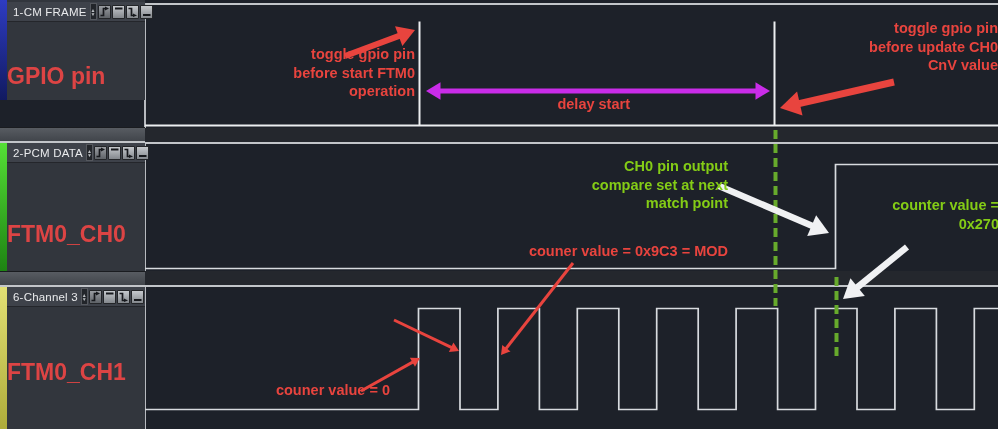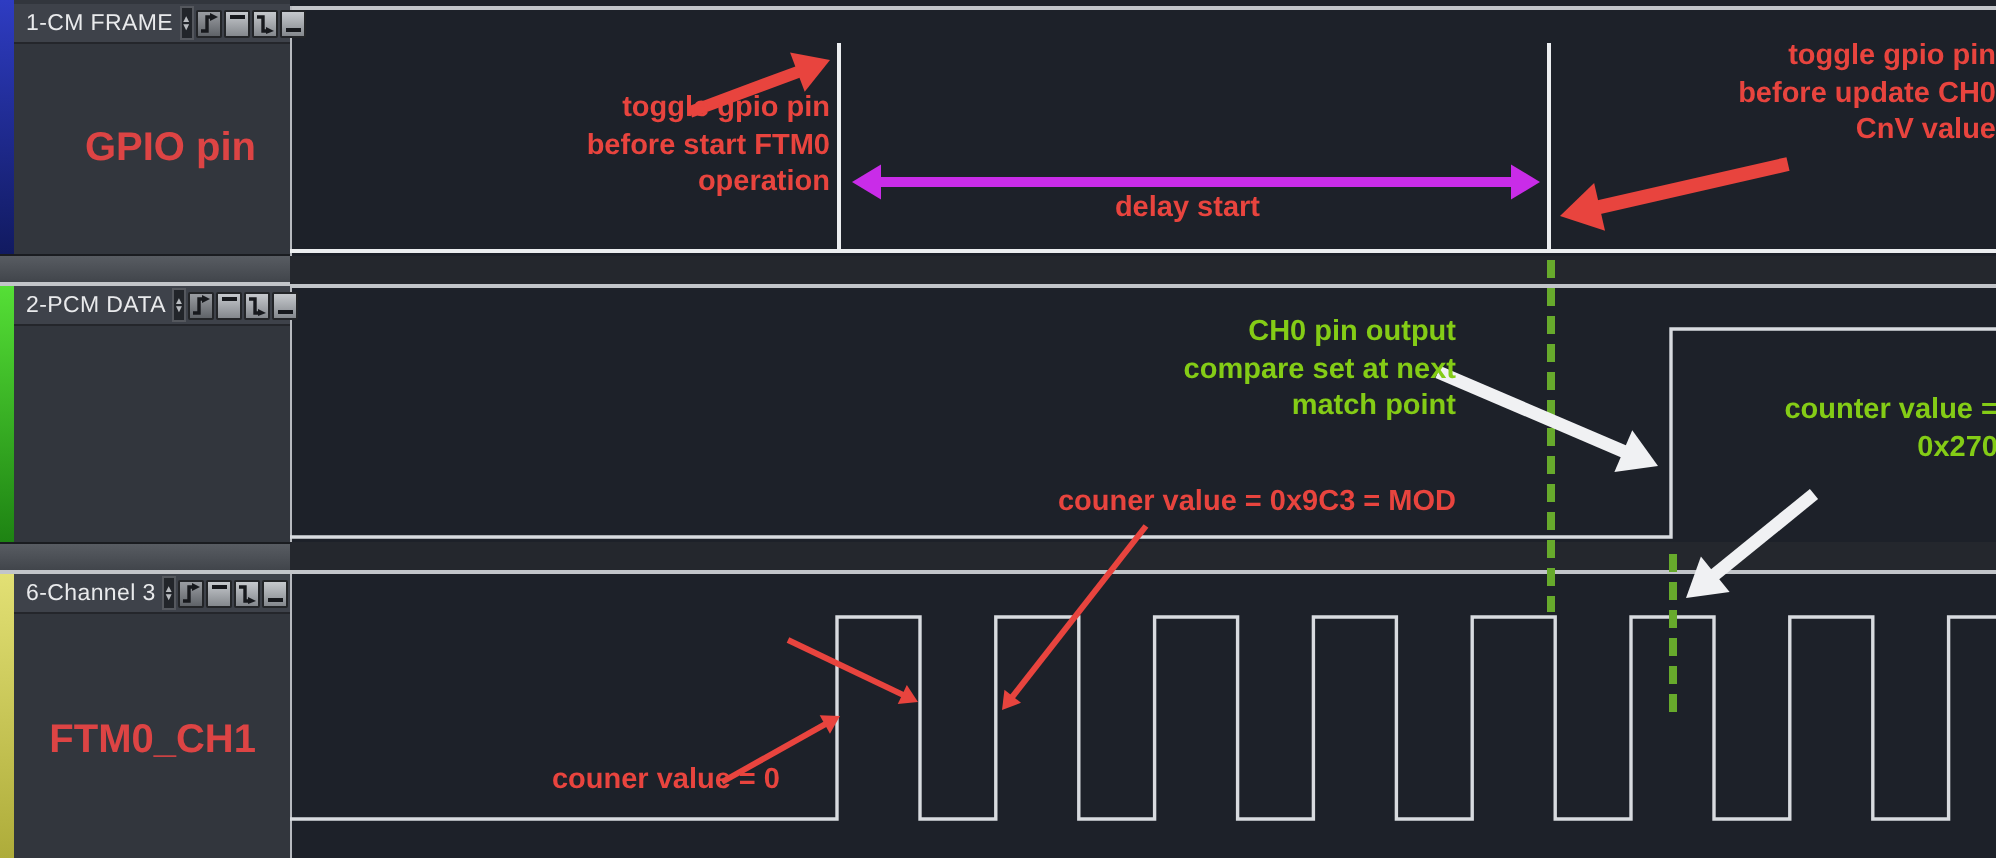--- a/index.html
+++ b/index.html
@@ -15,22 +15,22 @@
              border-bottom:1px solid #24262b;display:flex;align-items:center;padding-left:6px;box-sizing:border-box;}
   .chan-header.first .title-bar{top:2px;}
   .title-text{color:#e9eaec;font-size:11.5px;letter-spacing:.2px;white-space:nowrap;}
   .spinner-btn{width:9px;height:15px;background:#22252a;border:1px solid #55585e;margin-left:3px;
                display:flex;flex-direction:column;align-items:center;justify-content:center;color:#b9bcc0;
                font-size:5px;line-height:4px;}
   .btn-group{margin-left:auto;margin-right:2px;display:flex;}
   .trig-btn{width:13px;height:14px;border:1px solid #232528;border-radius:1px;margin-left:1px;
             background:linear-gradient(180deg,#c6c9cd,#84888d);display:flex;align-items:center;justify-content:center;padding:0;}
   .trig-btn.dark{background:linear-gradient(180deg,#9a9da2,#5f6368);}
-  .chan-label{position:absolute;left:7px;width:121px;text-align:right;font-weight:bold;
-              font-size:20px;color:#dd4444;z-index:4;}
+  .chan-label{position:absolute;left:7px;width:121px;text-align:left;font-weight:bold;
+              font-size:23px;color:#dd4444;z-index:4;}
   
   .sep-hdr{position:absolute;left:0;width:145px;height:16px;z-index:3;
            background:linear-gradient(180deg,#585c62,#41454b);
            border-top:1px solid #1a1c20;border-bottom:2px solid #c2c5c9;box-sizing:border-box;}
   .sep-wave{position:absolute;left:145px;width:853px;height:16px;background:#24272d;
             border-bottom:2px solid #c2c5c9;box-sizing:border-box;z-index:2;}
   .top-line{position:absolute;left:145px;width:853px;top:3px;height:2px;background:#c2c5c9;z-index:1;}
   .wave-left-border{position:absolute;left:144px;top:3px;width:2px;height:426px;background:#b7babf;z-index:1;}
   
   #scene{position:absolute;left:0;top:0;z-index:4;pointer-events:none;}
@@ -46,21 +46,21 @@
 <div class="app">
 
   <div class="top-line"></div>
   <div class="wave-left-border"></div>
 
   <div class="sep-wave" style="top:128px;"></div>
   <div class="sep-wave" style="top:271px;"></div>
   <div class="sep-hdr" style="top:127px;"></div>
   <div class="sep-hdr" style="top:271px;"></div>
 
-  <div class="chan-header first" style="top:0;height:127px;">
+  <div class="chan-header first" style="top:0;height:100px;">
     <div class="stripe stripe-1"></div>
     <div class="title-bar">
       <span class="title-text">1-CM FRAME</span>
       <span class="spinner-btn">
           <span>▲</span>
           <span>▼</span>
         </span>
       <span class="btn-group">
         <button class="trig-btn dark">
             <svg width="11" height="11">
@@ -116,20 +116,21 @@
             </svg>
           </button>
         <button class="trig-btn">
             <svg width="11" height="11">
               <line x1="2" y1="9" x2="9.5" y2="9" stroke="#17191d" stroke-width="2"></line>
             </svg>
           </button>
       </span>
     </div>
   </div>
+  <div class="chan-label" style="top:221px;">FTM0_CH0</div>
 
   <div class="chan-header" style="top:287px;height:142px;">
     <div class="stripe stripe-3"></div>
     <div class="title-bar">
       <span class="title-text">6-Channel 3</span>
       <span class="spinner-btn">
           <span>▲</span>
           <span>▼</span>
         </span>
       <span class="btn-group">

